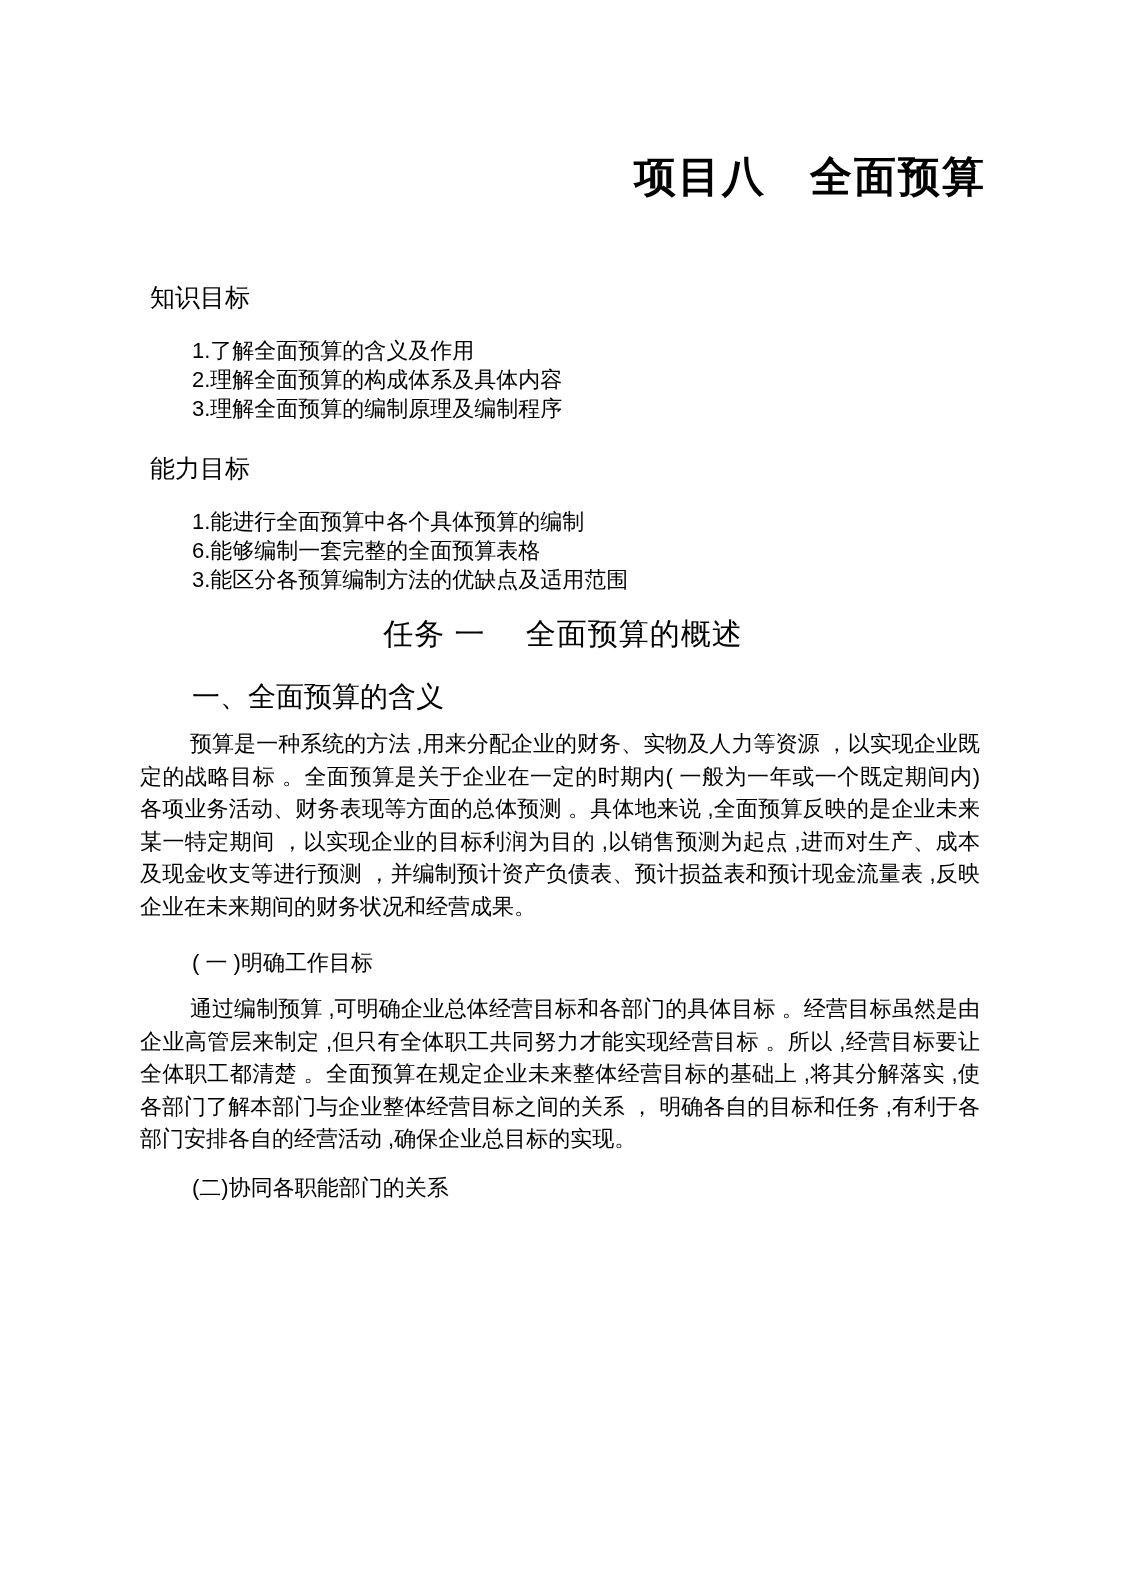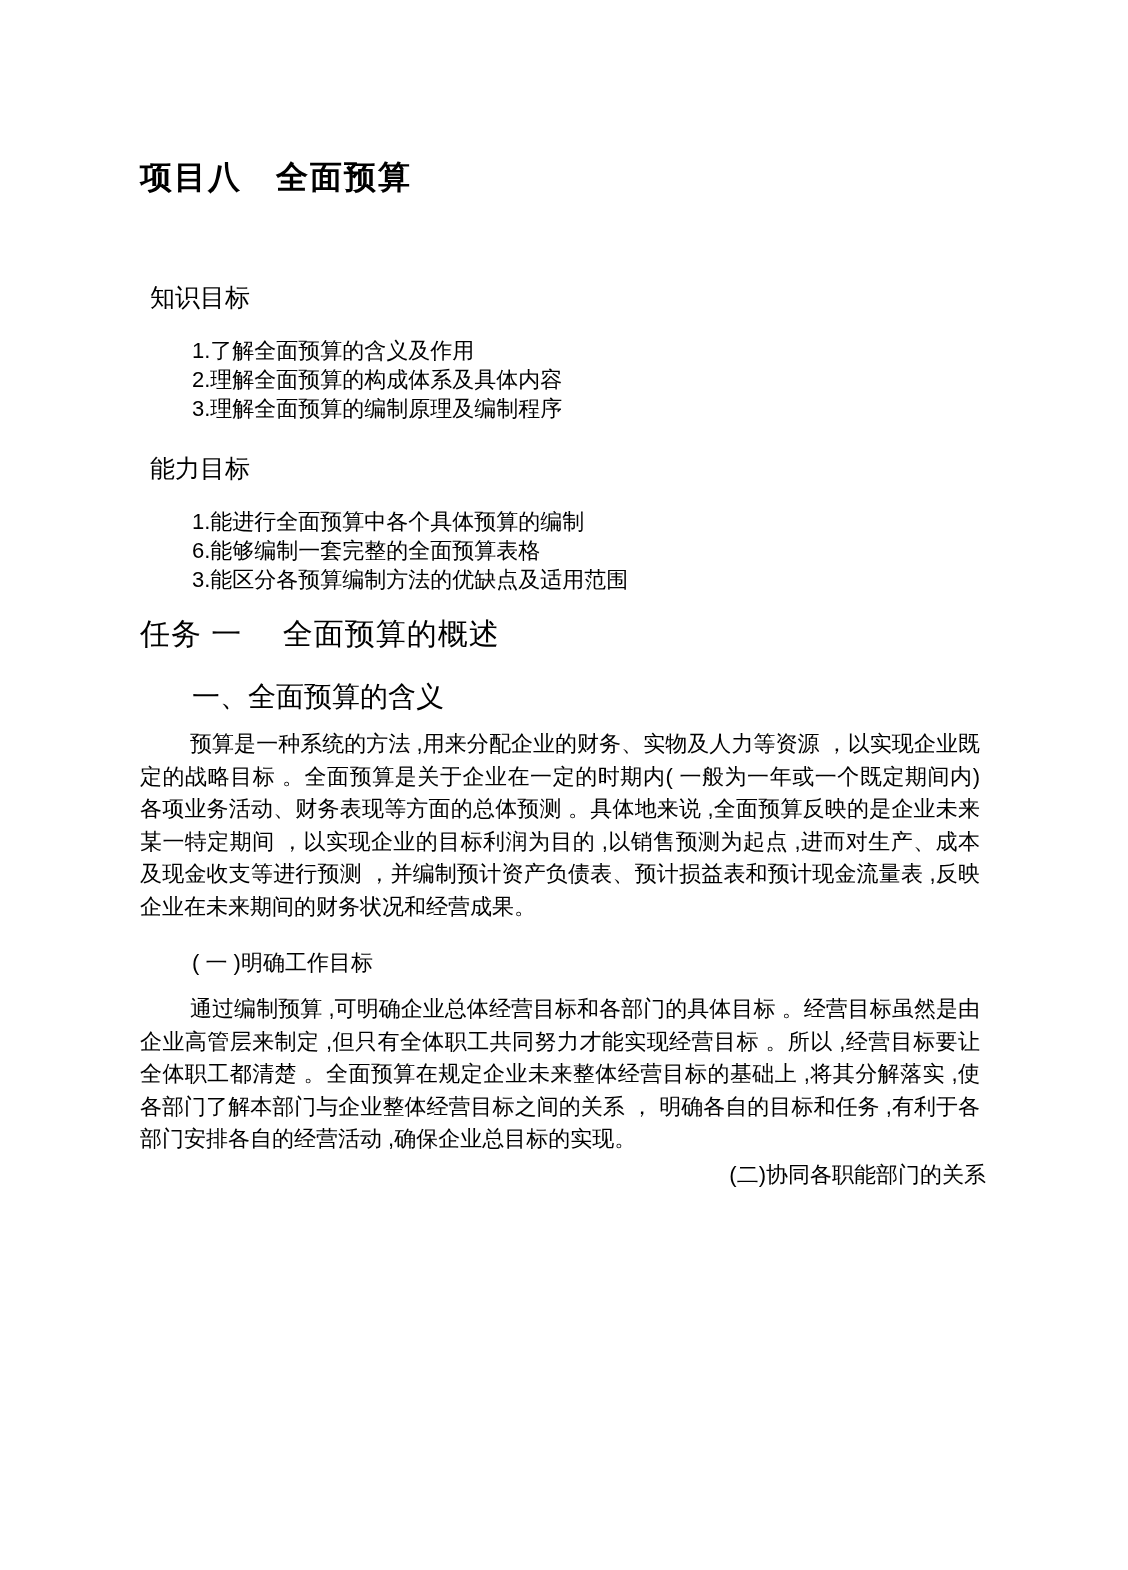--- a/index.html
+++ b/index.html
@@ -15,24 +15,24 @@
     overflow: hidden;
   }
   .page {
     box-sizing: border-box;
     width: 1128px;
     height: 1570px;
     padding: 0 142px 0 140px;
   }
   .doc-title {
     margin: 152px 0 0 0;
-    font-size: 32px;
+    font-size: 42px;
     font-weight: 600;
     line-height: 50px;
-    text-align: left;
+    text-align: right;
     letter-spacing: 2px;
   }
   .goal-heading {
     margin: 80px 0 0 10px;
     font-size: 25px;
     font-weight: 500;
     line-height: 30px;
   }
   .goal-heading.second {
     margin-top: 30px;
@@ -45,38 +45,37 @@
   }
   .goal-list li {
     line-height: 29px;
     margin: 0;
   }
   .task-heading {
     margin: 22px 0 0 0;
     font-size: 30px;
     font-weight: 500;
     line-height: 36px;
-    text-align: left;
+    text-align: center;
     letter-spacing: 1px;
   }
   .section-heading {
     margin: 30px 0 0 52px;
     font-size: 28px;
     font-weight: 500;
     line-height: 30px;
   }
   .sub-heading {
     margin: 26px 0 0 52px;
     font-size: 22px;
     font-weight: normal;
     line-height: 28px;
   }
   .sub-heading.tight {
-    margin: 5px 0 0 52px;
-    text-align: right;
+    margin: 18px 0 0 52px;
   }
   .para {
     margin: 16px 6px 0 0;
     font-size: 22px;
     line-height: 32.5px;
     text-align: justify;
     text-justify: inter-ideograph;
     text-indent: 50px;
   }
 </style>

